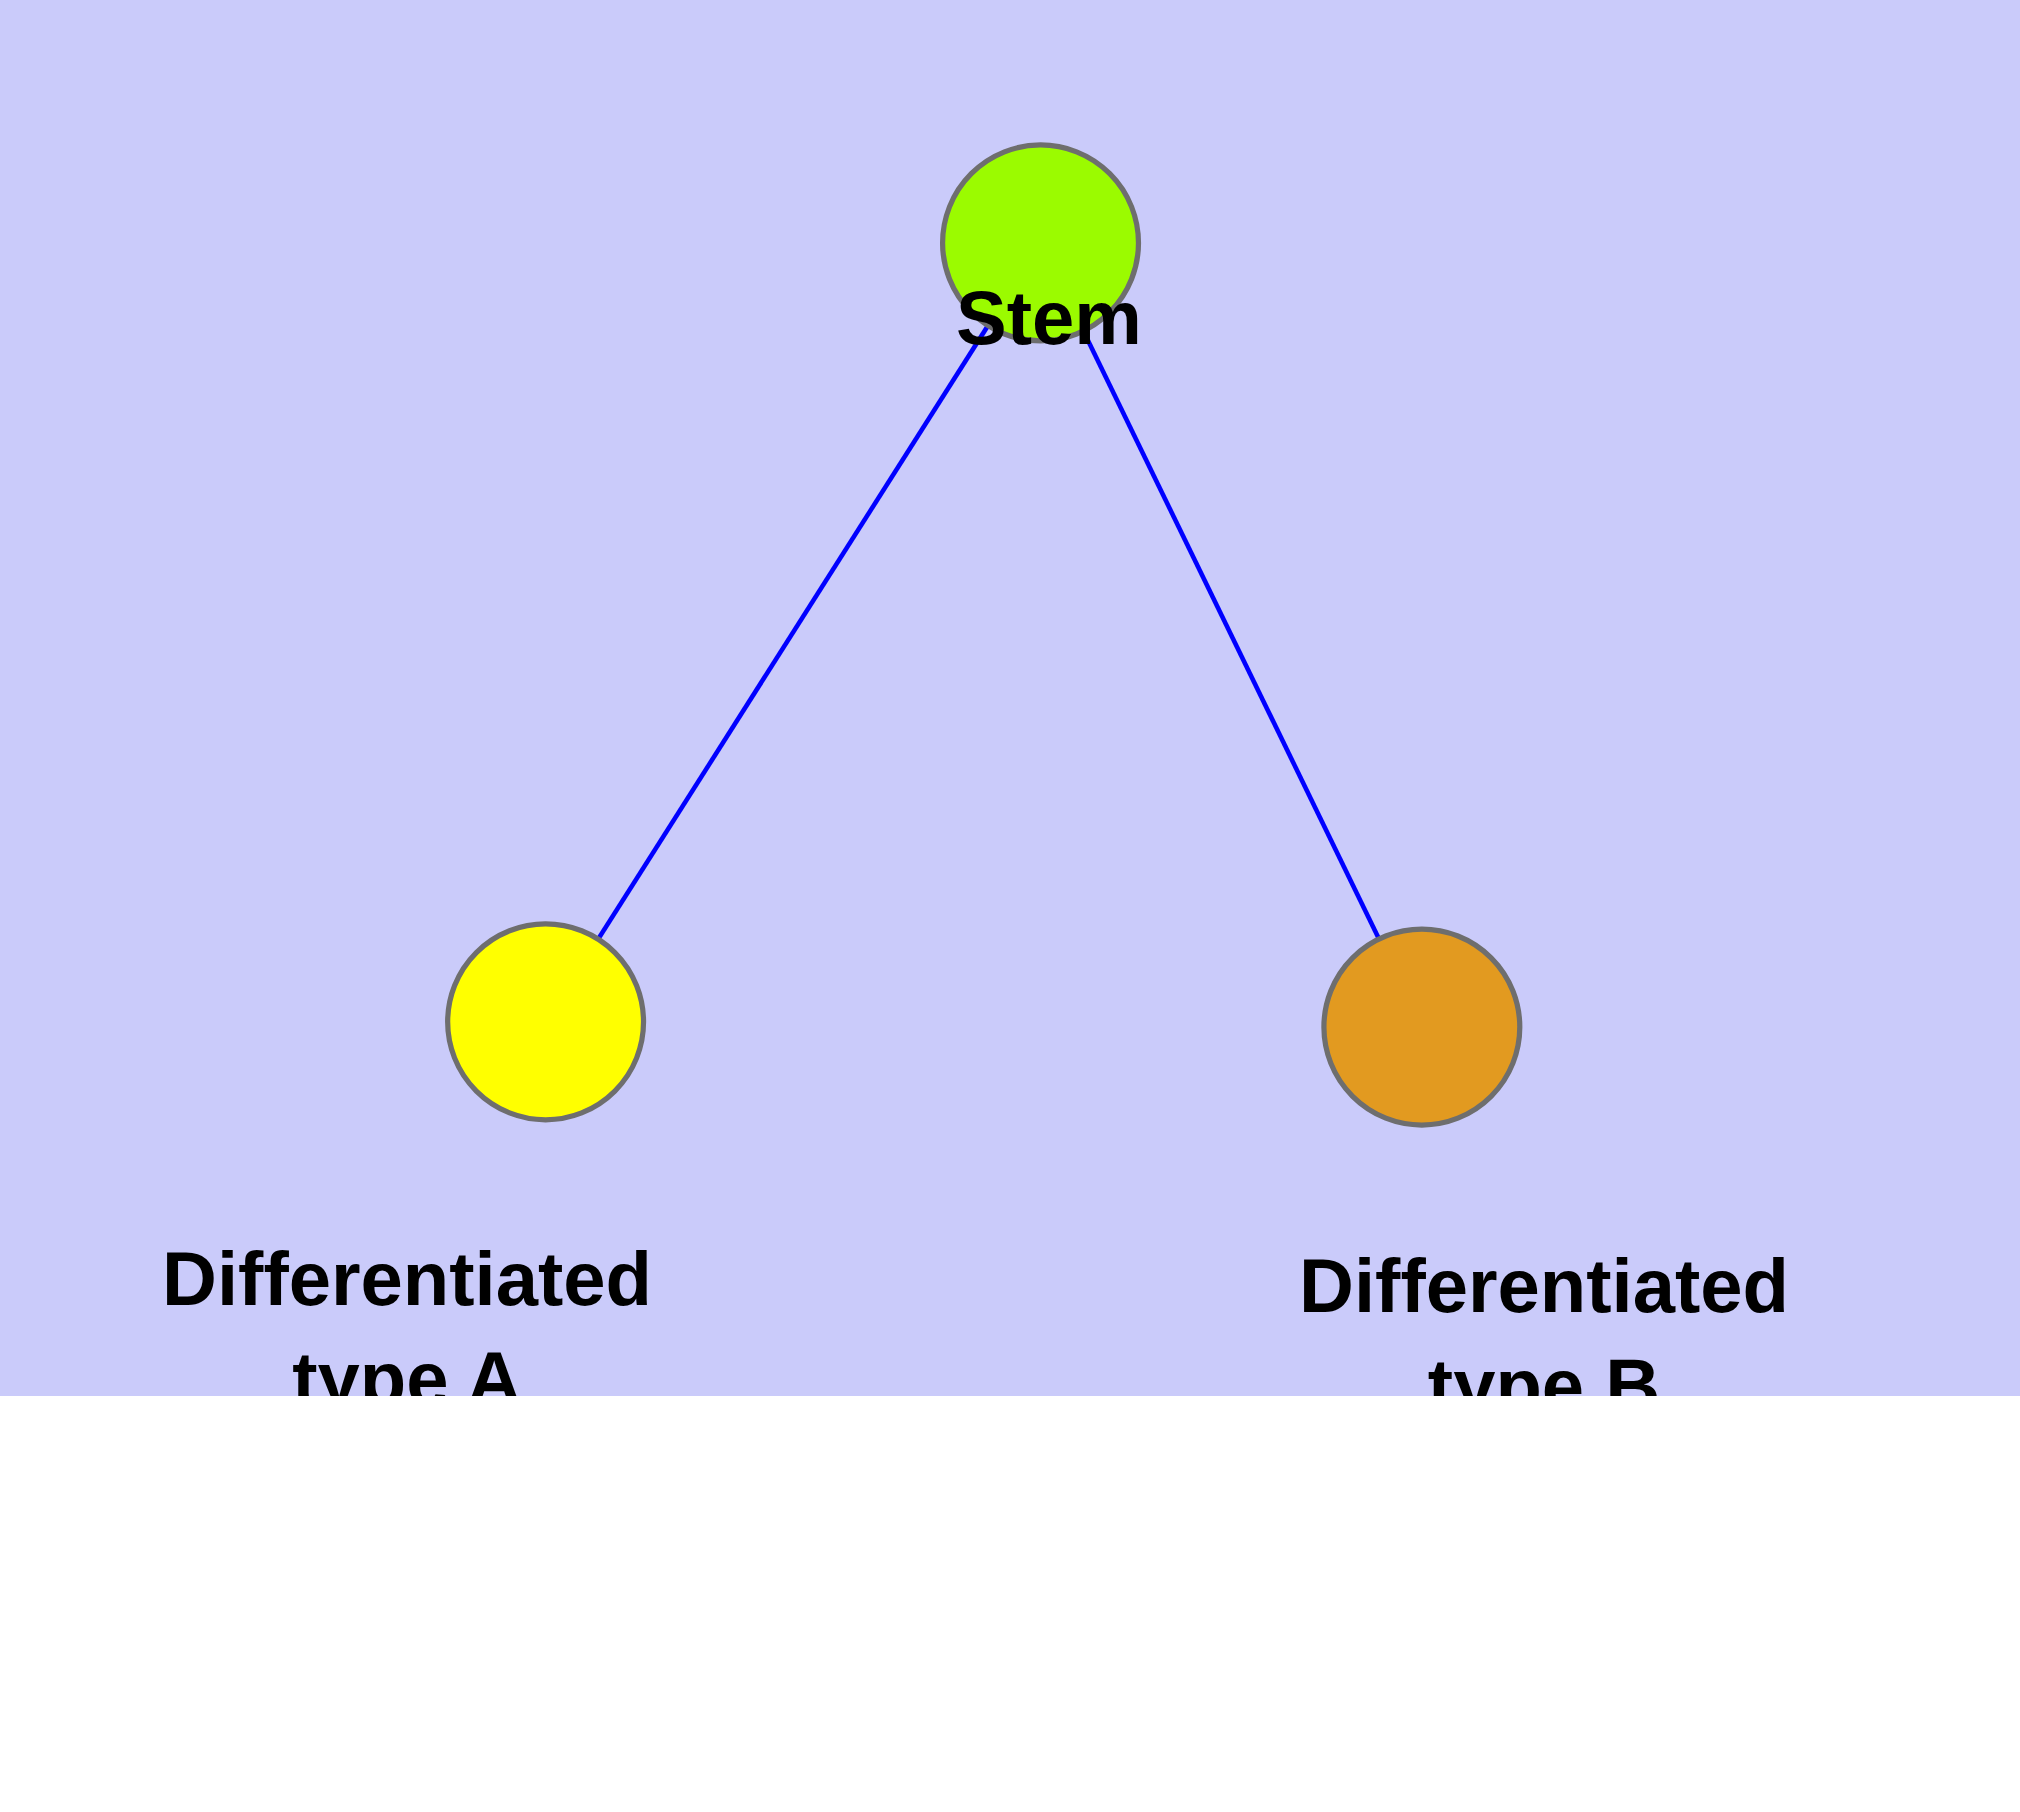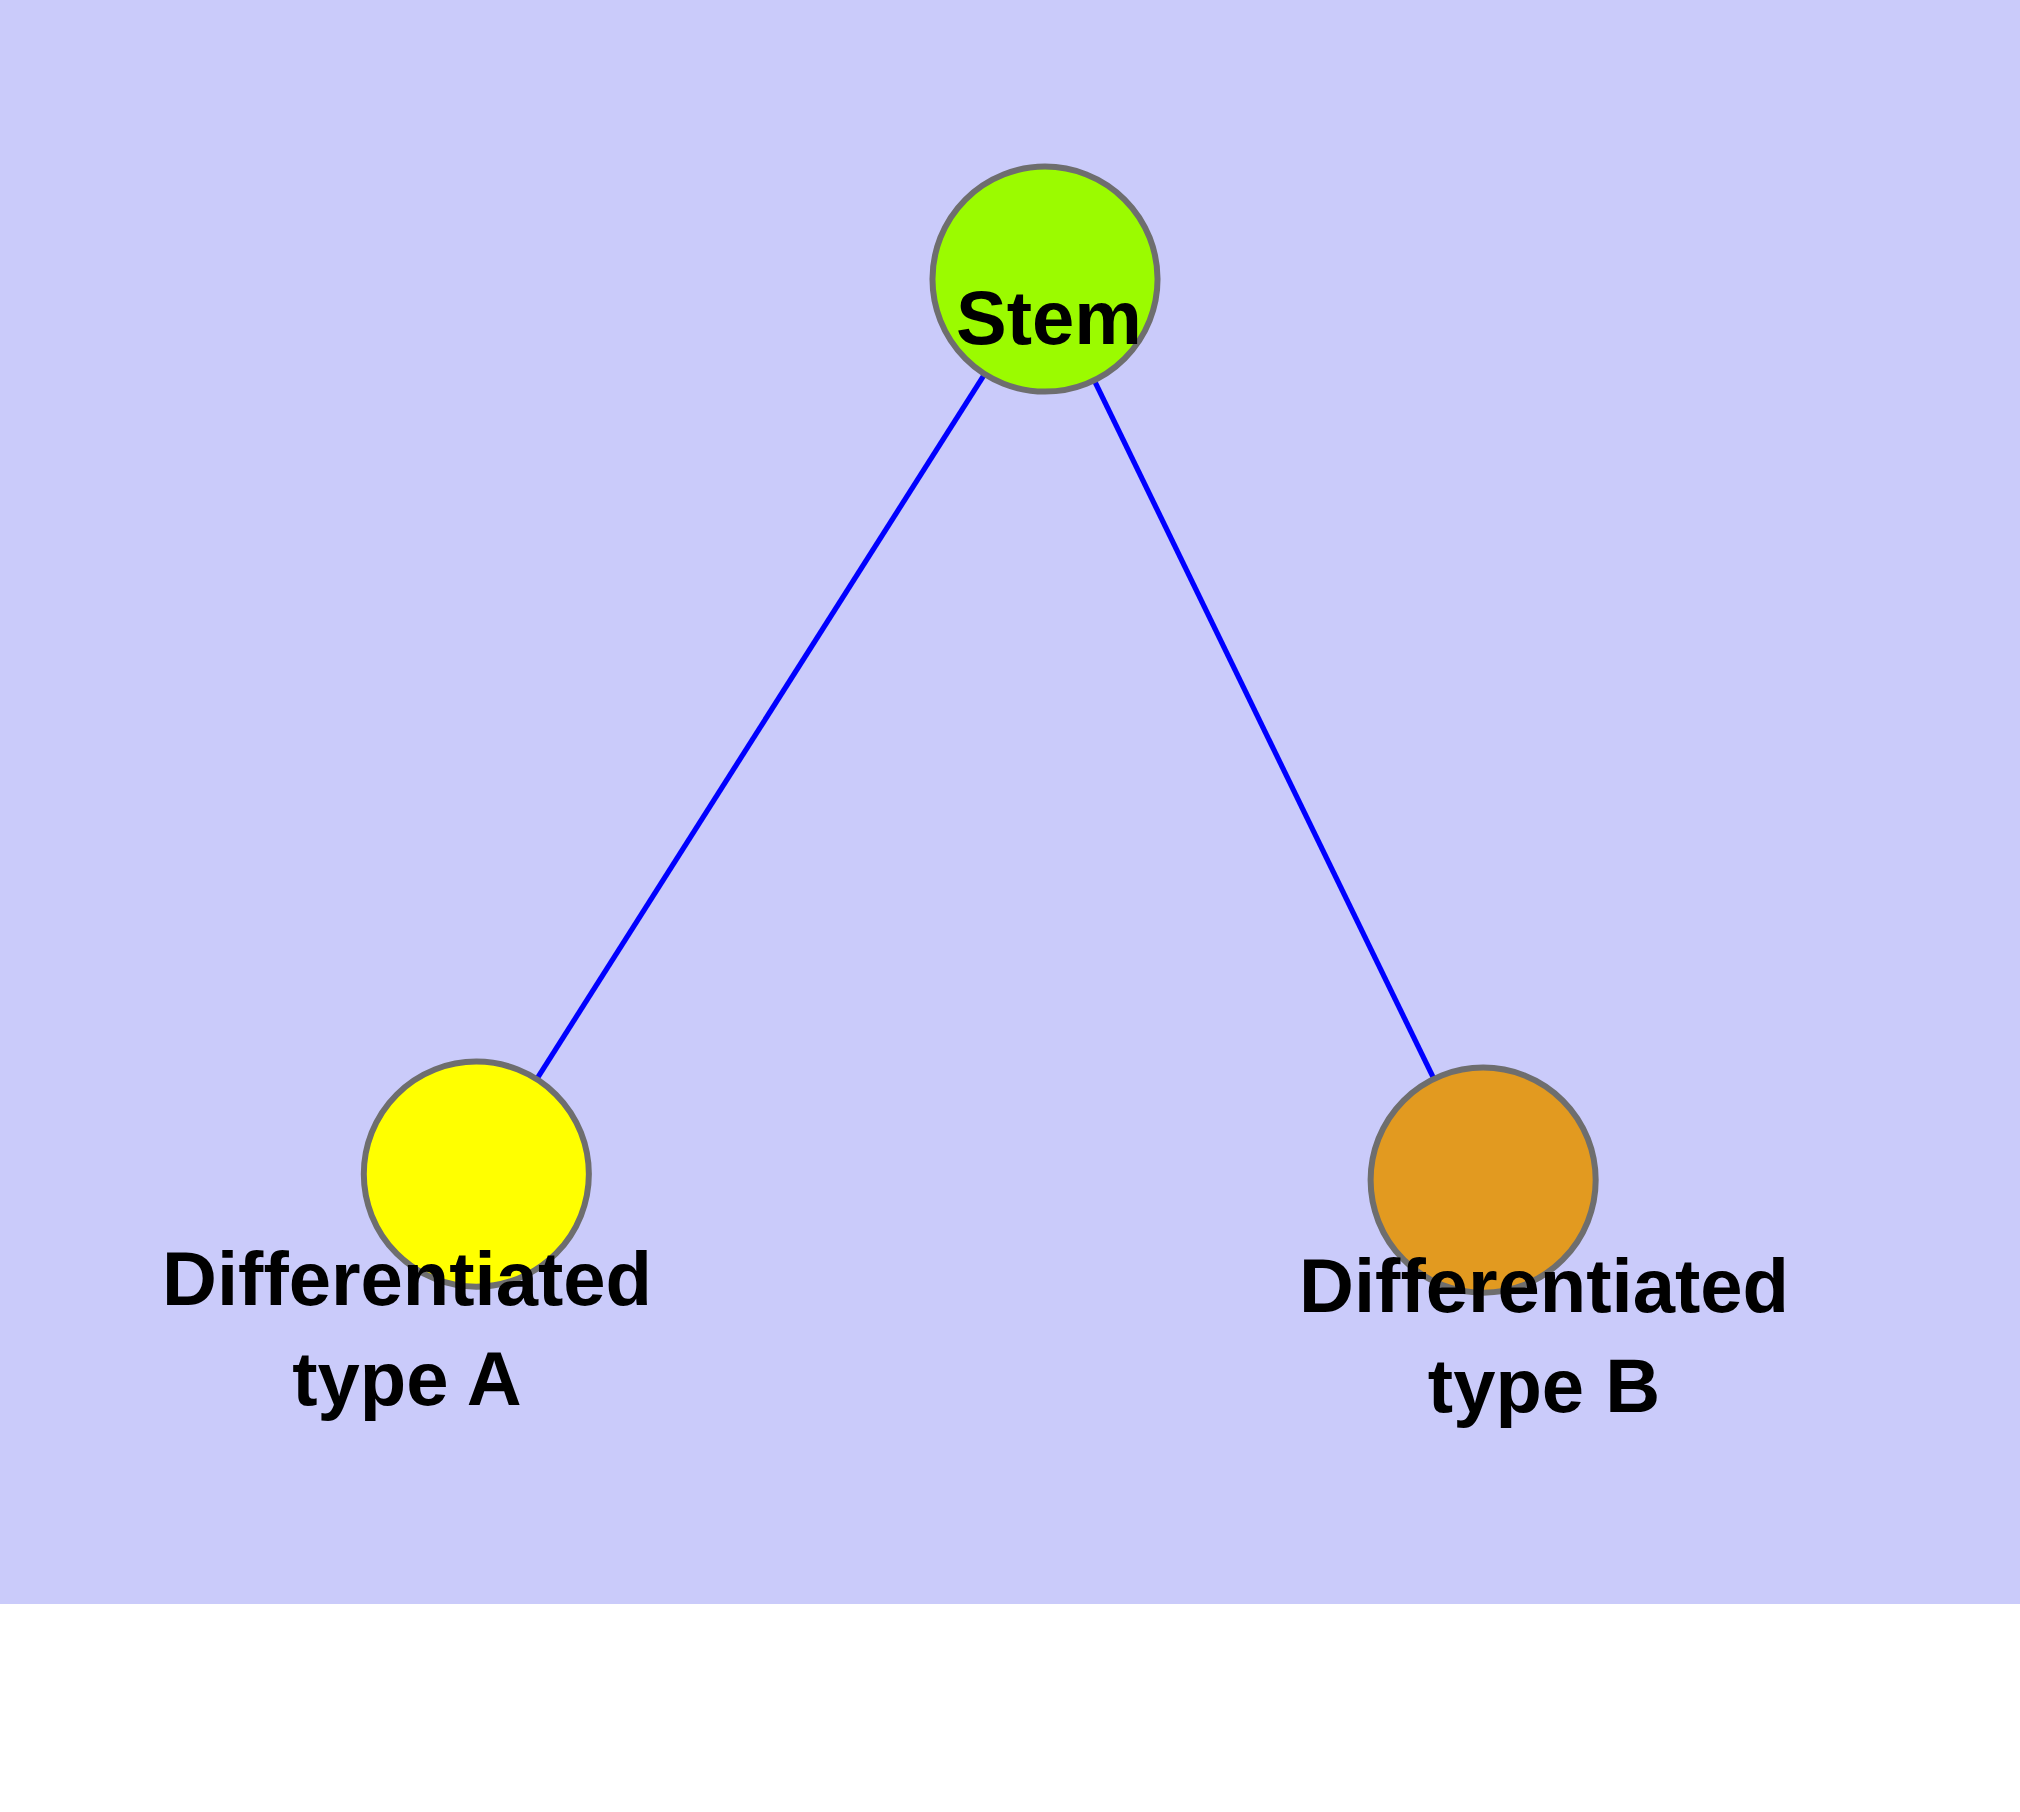--- a/index.html
+++ b/index.html
@@ -2,21 +2,21 @@
 <html style="font-size:13.6px"><head>
 <meta charset="utf-8">
 <style>
   html, body {
     margin: 0;
     padding: 0;
   }
   .stage {
     position: relative;
     width: 2021px;
-    height: 1604px;
+    height: 1396px;
     overflow: hidden;
     font-family: "Liberation Sans", sans-serif;
   }
   .graph-svg {
     position: absolute;
     left: 0;
     top: 0;
     width: 100%;
     height: 100%;
     display: block;

